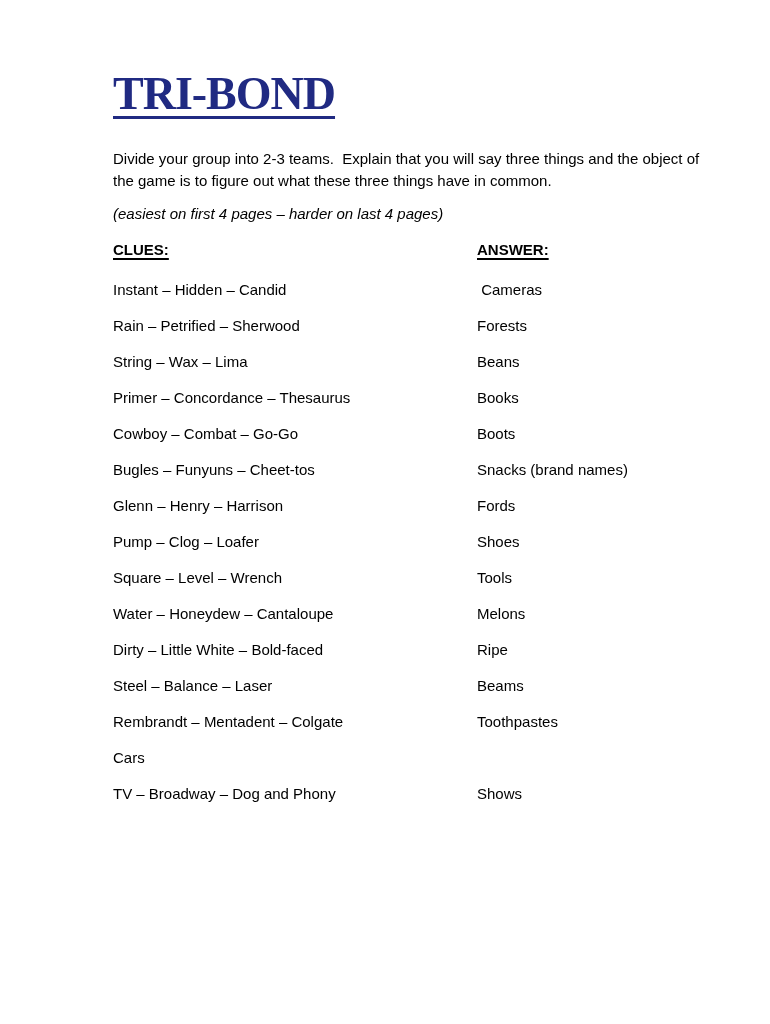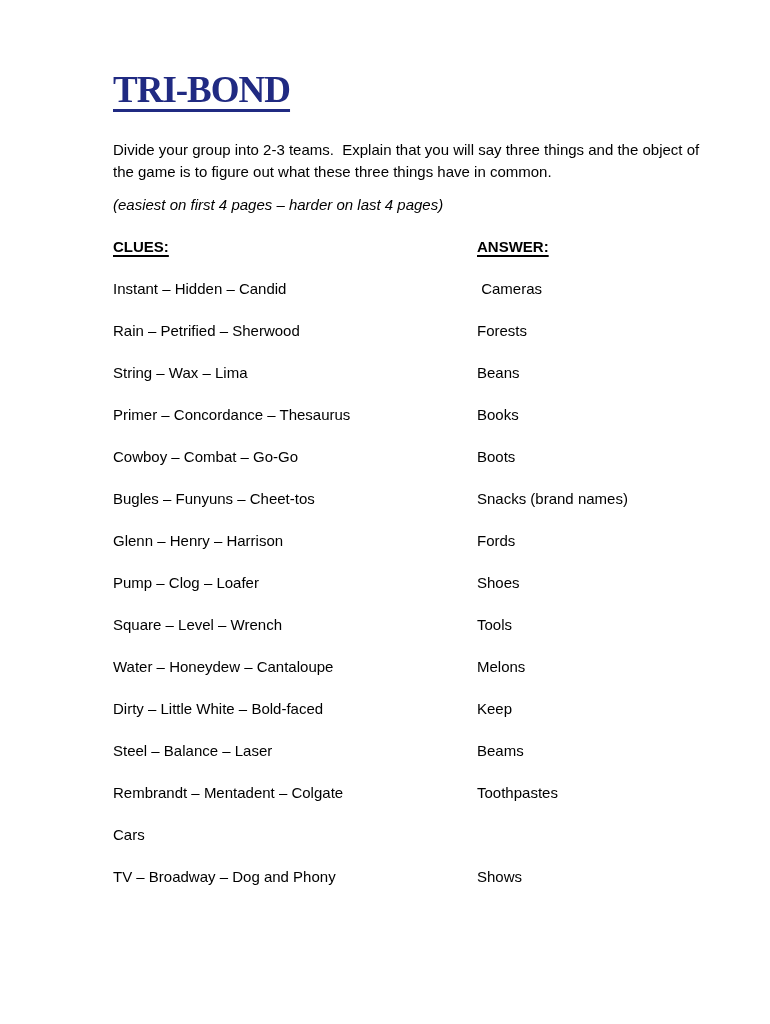--- a/index.html
+++ b/index.html
@@ -16,21 +16,21 @@
     padding: 71px 65px 0 113px;
     font-family: "Liberation Sans", "DejaVu Sans", sans-serif;
     font-size: 15px;
     color: #000000;
     overflow: hidden;
   }
   .doc-title {
     margin: 0 0 31px 0;
     font-family: "Liberation Serif", "DejaVu Serif", serif;
     font-weight: bold;
-    font-size: 37px;
+    font-size: 46px;
     line-height: 1.0;
     letter-spacing: -1px;
     text-decoration: underline;
     text-decoration-thickness: 3px;
     text-underline-offset: 7px;
   }
   p.intro {
     margin: 0 0 10px 0;
     line-height: 22px;
     white-space: pre-wrap;
@@ -39,21 +39,20 @@
   p.note {
     margin: 11px 0 14px 0;
     line-height: 22px;
     font-style: italic;
     white-space: pre-wrap;
   }
   .row {
     display: flex;
     line-height: 22px;
     margin-bottom: 14px;
-    margin-top: 20px;
   }
   .header-row {
     margin-bottom: 18px;
   }
   .clue-col {
     flex: 0 0 364px;
     width: 364px;
     white-space: pre-wrap;
   }
   .answer-col {
@@ -132,21 +131,21 @@
     <span class="answer-col">Tools</span>
   </div>
 
   <div class="row">
     <span class="clue-col">Water – Honeydew – Cantaloupe</span>
     <span class="answer-col">Melons</span>
   </div>
 
   <div class="row">
     <span class="clue-col">Dirty – Little White – Bold-faced</span>
-    <span class="answer-col">Keep</span>
+    <span class="answer-col">Ripe</span>
   </div>
 
   <div class="row">
     <span class="clue-col">Steel – Balance – Laser</span>
     <span class="answer-col">Beams</span>
   </div>
 
   <div class="row">
     <span class="clue-col">Rembrandt – Mentadent – Colgate</span>
     <span class="answer-col">Toothpastes</span>

